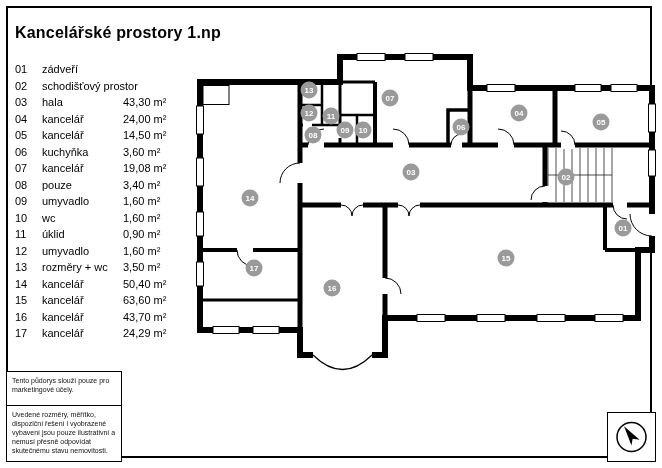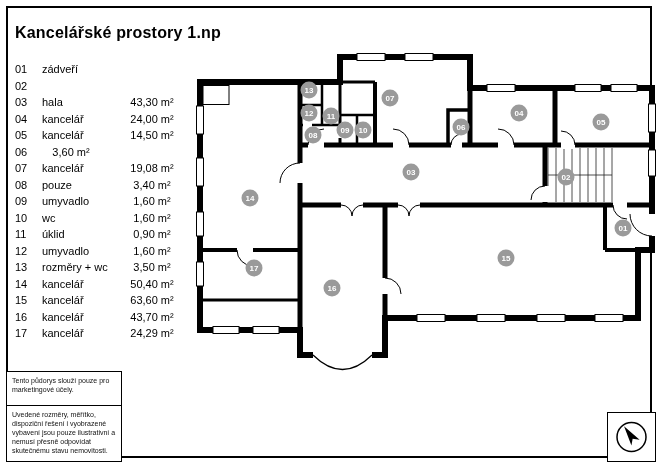--- a/index.html
+++ b/index.html
@@ -6,21 +6,21 @@
   .canvas{
     position:relative;width:662px;height:468px;background:#fff;overflow:hidden;
     font-family:"Liberation Sans", sans-serif;color:#000;
   }
   .frame{position:absolute;left:6px;top:6px;width:646px;height:452px;border:2px solid #000;box-sizing:border-box;}
   .title{position:absolute;left:15px;top:9px;font-size:16px;font-weight:700;letter-spacing:.2px;margin-top:15px;}
   .legend{position:absolute;left:15px;top:61px;width:166px;}
   .legend-row{display:flex;line-height:16.5px;font-size:11px;}
   .lr-num{width:27px;flex:0 0 27px;}
   .lr-name{flex:1 1 auto;white-space:nowrap;}
-  .lr-area{flex:0 0 58px;text-align:center;white-space:nowrap;}
+  .lr-area{flex:0 0 58px;text-align:left;white-space:nowrap;}
   .plan{position:absolute;left:195px;top:50px;width:462px;height:325px;}
   .note{
     position:absolute;left:6px;width:116px;border:1px solid #000;box-sizing:border-box;
     font-size:7px;line-height:9px;color:#111;padding:4px 5px;background:#fff;
   }
   .note1{top:371px;height:35px;}
   .note2{top:405px;height:57px;font-size:7px;}
   .compass-box{position:absolute;right:6px;bottom:6px;width:49px;height:50px;border:1px solid #000;box-sizing:border-box;background:#fff;}
 </style>
 </head>
@@ -32,39 +32,41 @@
   <div class="title">Kancelářské prostory 1.np</div>
 
   <div class="legend">
       <div class="legend-row">
         <span class="lr-num">01</span>
         <span class="lr-name">zádveří</span>
         <span class="lr-area"></span>
       </div>
       <div class="legend-row">
         <span class="lr-num">02</span>
+        <span class="lr-name">schodišťový prostor</span>
         <span class="lr-area"></span>
       </div>
       <div class="legend-row">
         <span class="lr-num">03</span>
         <span class="lr-name">hala</span>
         <span class="lr-area">43,30 m²</span>
       </div>
       <div class="legend-row">
         <span class="lr-num">04</span>
         <span class="lr-name">kancelář</span>
         <span class="lr-area">24,00 m²</span>
       </div>
       <div class="legend-row">
         <span class="lr-num">05</span>
         <span class="lr-name">kancelář</span>
         <span class="lr-area">14,50 m²</span>
       </div>
       <div class="legend-row">
         <span class="lr-num">06</span>
+        <span class="lr-name">kuchyňka</span>
         <span class="lr-area">3,60 m²</span>
       </div>
       <div class="legend-row">
         <span class="lr-num">07</span>
         <span class="lr-name">kancelář</span>
         <span class="lr-area">19,08 m²</span>
       </div>
       <div class="legend-row">
         <span class="lr-num">08</span>
         <span class="lr-name">pouze</span>

